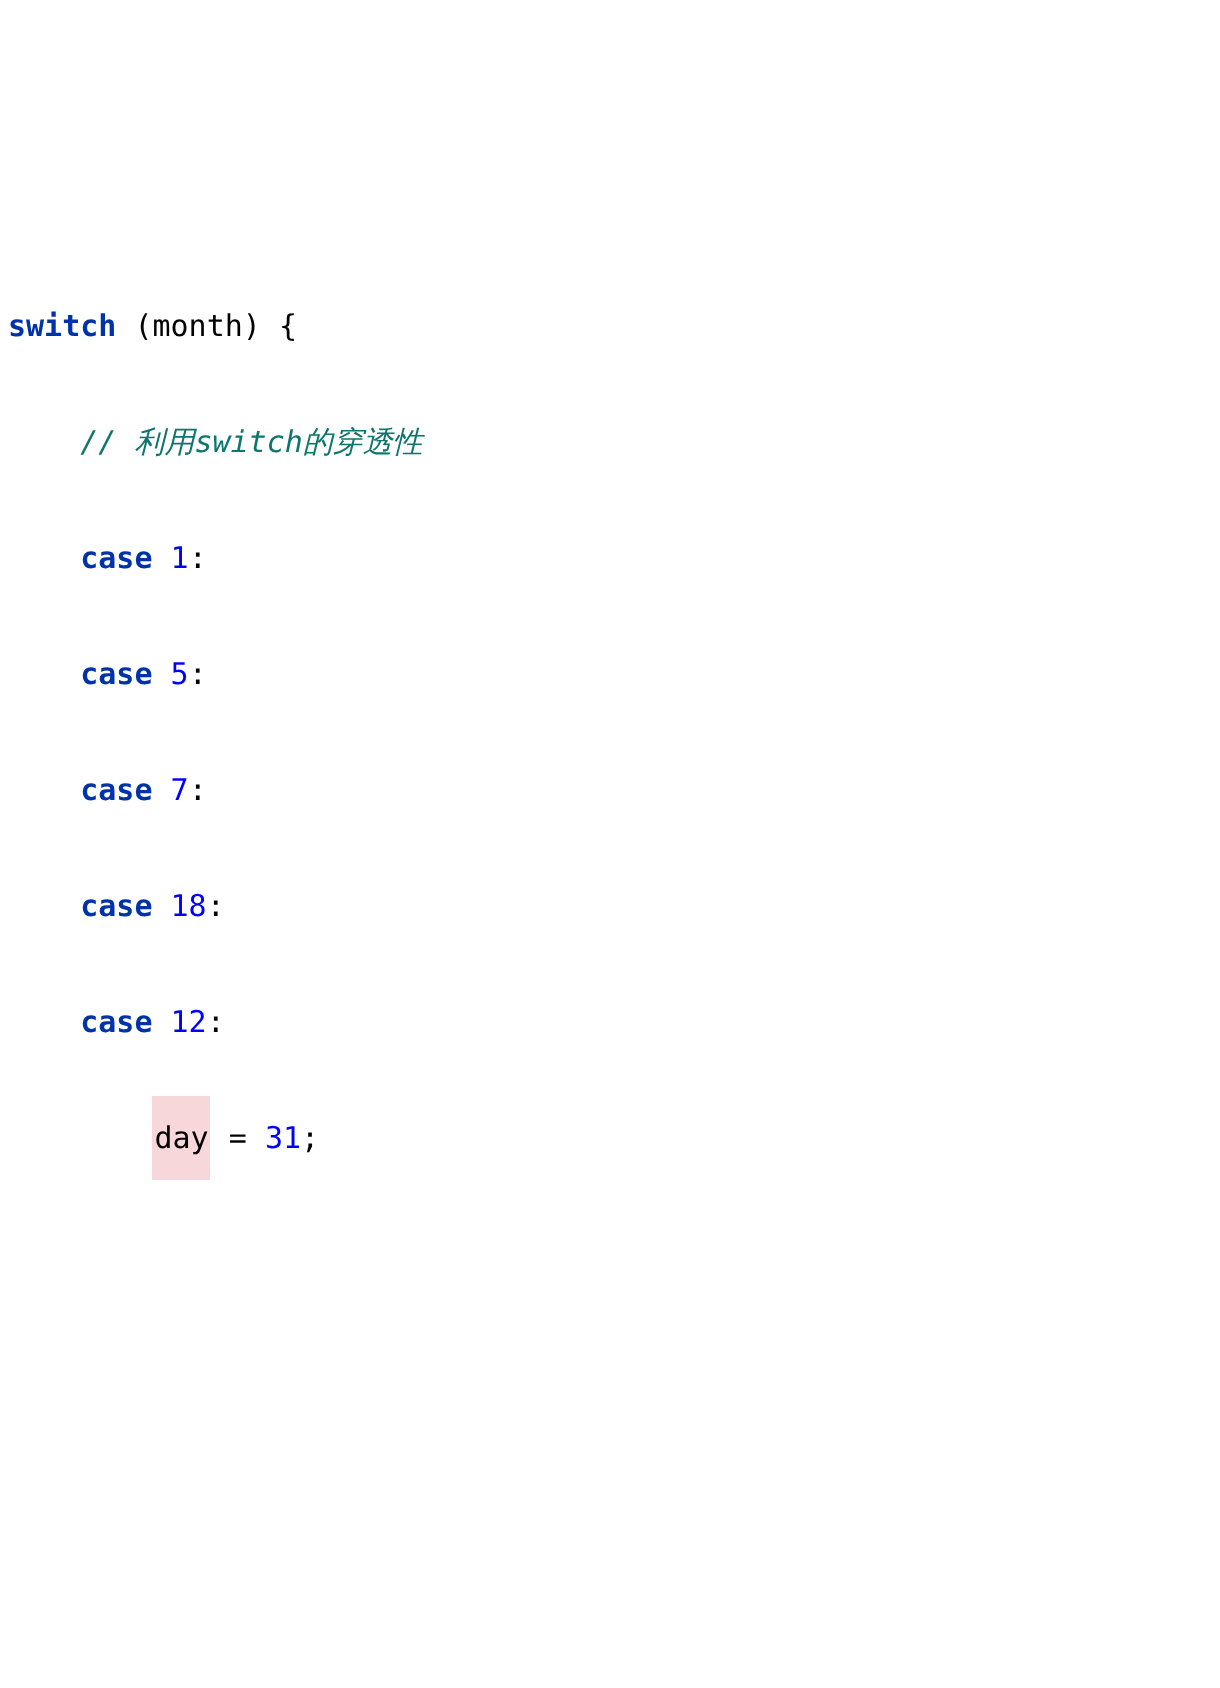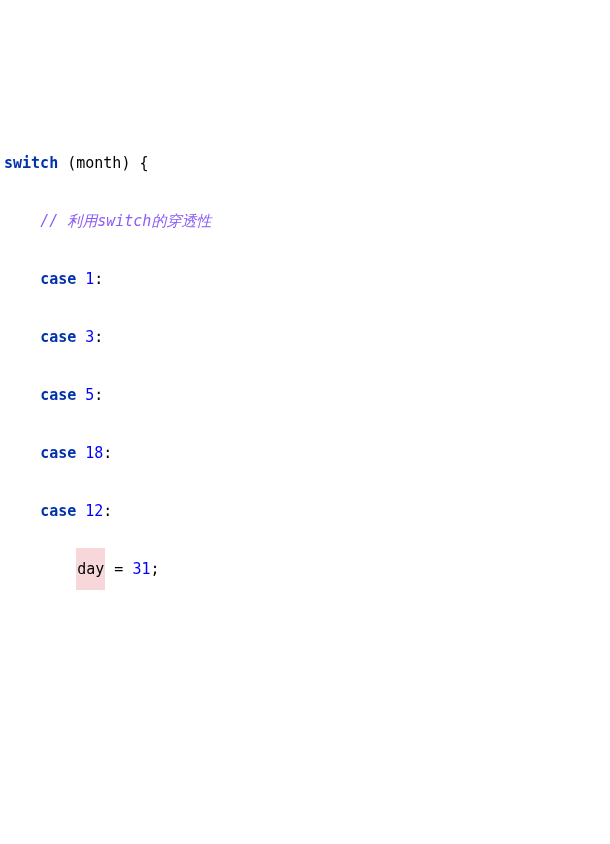--- a/index.html
+++ b/index.html
@@ -10,41 +10,41 @@
       line-height: 29px;
       background: #ffffff;
       color: #000000;
       white-space: pre;
     }
     .code-container {
       position: relative;
     }
     .kw { color: #0033aa; font-weight: bold; }
     .num { color: #0000ff; }
-    .comment { color: #8b5cf6; font-style: italic; }
+    .comment { color: #0f766e; font-style: italic; }
     .highlight {
       background: #f8d7da;
       padding: 12px 1px;
     }
     .indent-guide {
       color: #dddddd;
     }
     .line { display: block; }
   </style>
 </head>
 <body>
 
 
 
 <div class="code-container">
 <span class="line"><span class="kw">switch</span> (<span>month</span>) {</span>
 <span class="line"><span class="indent-guide">    </span><span class="comment">// 利用switch的穿透性</span></span>
 <span class="line"><span class="indent-guide">    </span><span class="kw">case</span> <span class="num">1</span><span>:</span></span>
-<span class="line"><span class="indent-guide">    </span><span class="kw">case</span> <span class="num">3</span><span>:</span></span>
 <span class="line"><span class="indent-guide">    </span><span class="kw">case</span> <span class="num">5</span><span>:</span></span>
+<span class="line"><span class="indent-guide">    </span><span class="kw">case</span> <span class="num">7</span><span>:</span></span>
 <span class="line"><span class="indent-guide">    </span><span class="kw">case</span> <span class="num">18</span><span>:</span></span>
 <span class="line"><span class="indent-guide">    </span><span class="kw">case</span> <span class="num">12</span><span>:</span></span>
 <span class="line"><span class="indent-guide">        </span><span class="highlight">day</span><span> = </span><span class="num">31</span><span>;</span></span>
 
 
 
 
 
 
 

